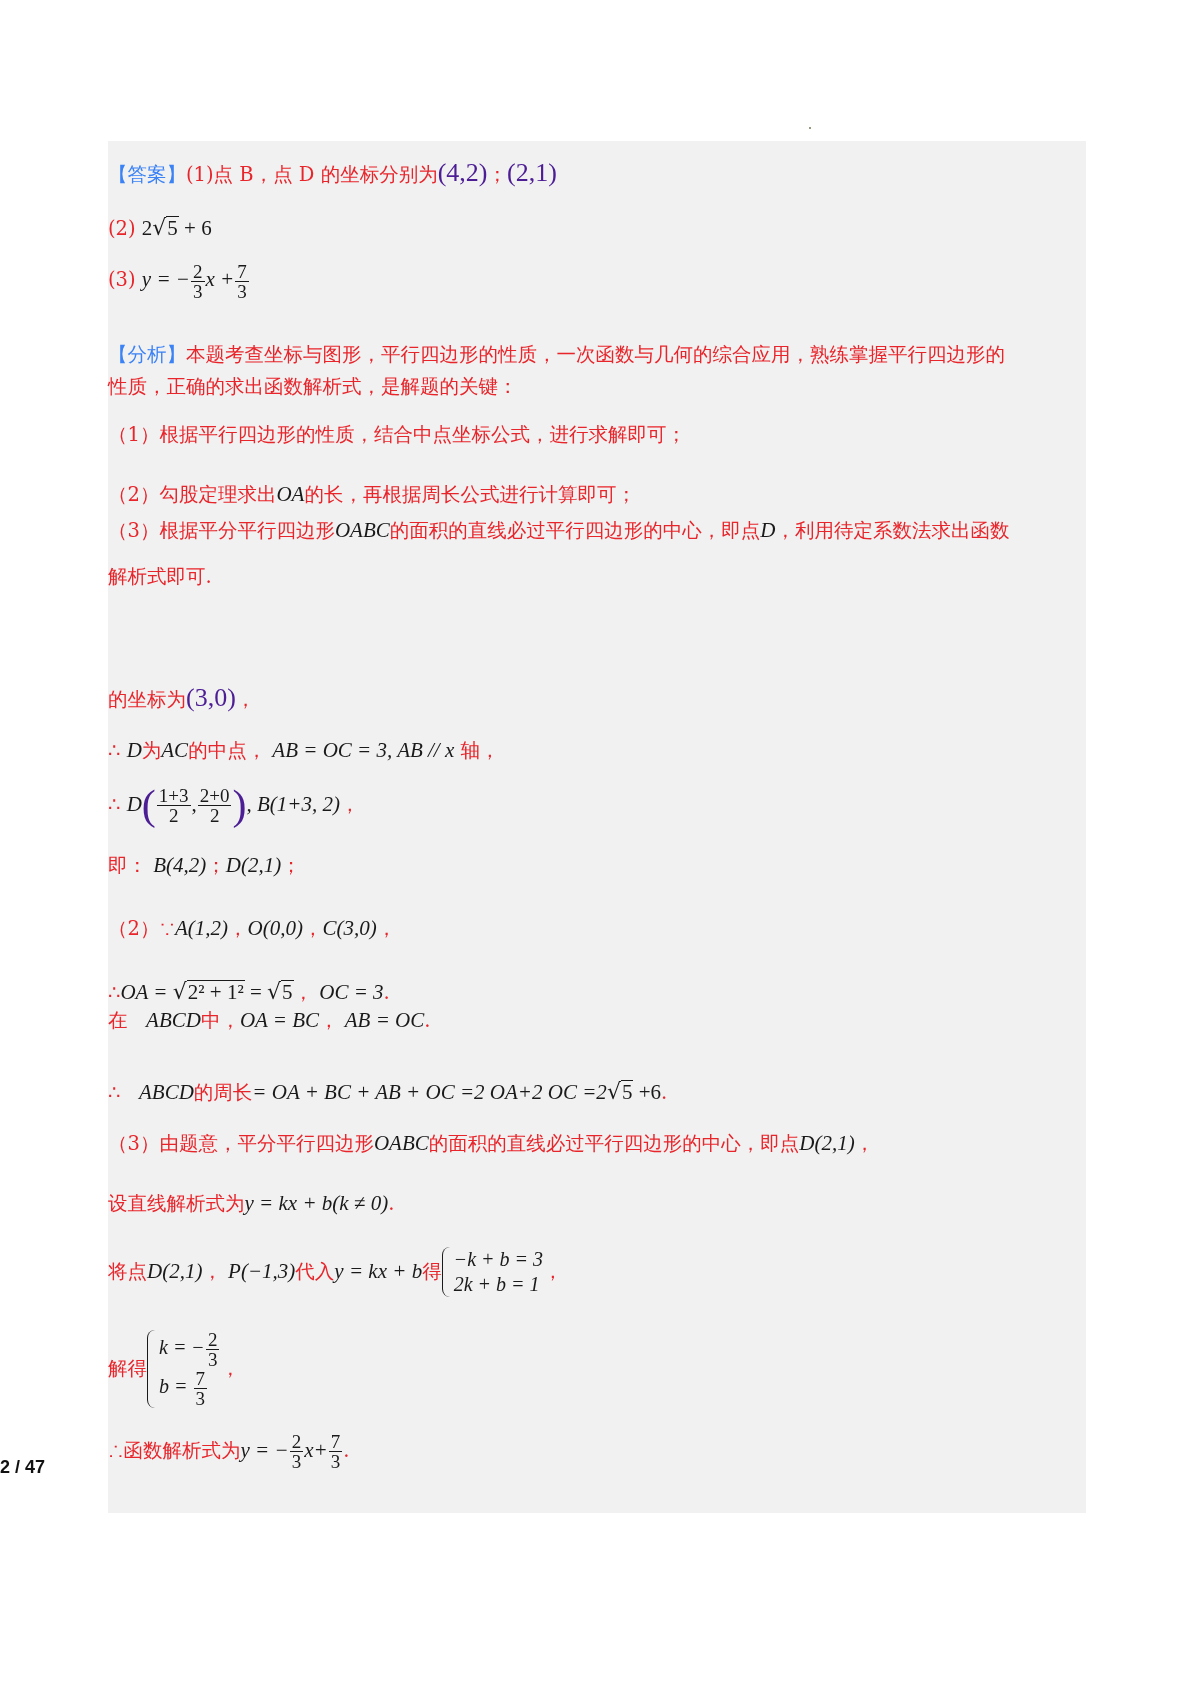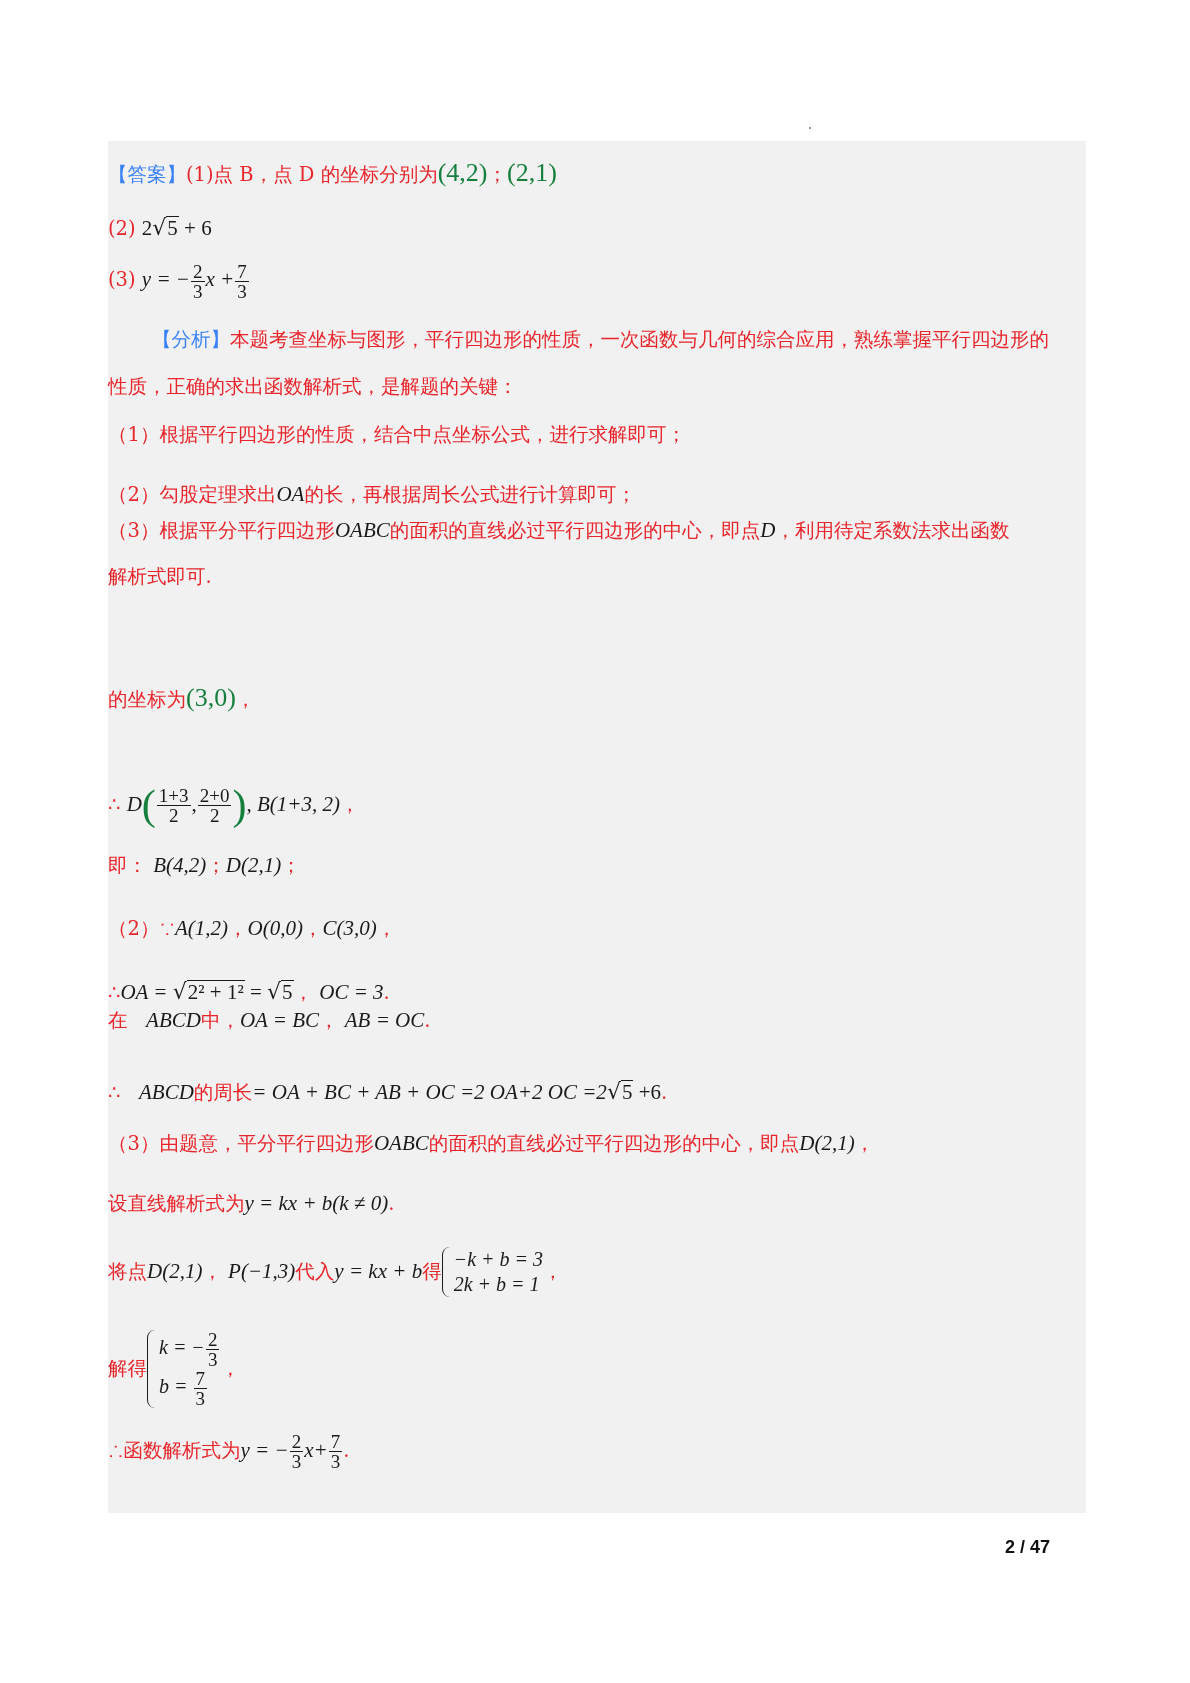--- a/index.html
+++ b/index.html
@@ -5,71 +5,74 @@
   html, body { margin: 0; padding: 0; background: #ffffff; }
   body { width: 1190px; height: 1683px; position: relative; overflow: hidden;
          font-family: "DejaVu Serif", "Liberation Serif", serif; }
   .page { position: absolute; left: 0; top: 0; width: 1190px; height: 1683px; background: #fff; }
   .dot-mark { position: absolute; left: 809px; top: 127px; width: 2px; height: 2px; background: #9a9a80; }
   .panel { position: absolute; left: 108px; top: 141px; width: 978px; height: 1372px; background: #f1f1f1; }
   .line { position: absolute; left: 108px; white-space: nowrap; font-size: 19.5px; color: #e8252b; line-height: 1; }
   .m { color: #1a1a1a; font-family: "Liberation Serif", serif; font-size: 21px; }
   .i { font-style: italic; }
   .tag { color: #3b82f6; font-weight: normal; }
-  .paren { font-size: 26px; font-family: "Liberation Serif", serif; color: #15803d; }
+  .paren { font-size: 26px; font-family: "Liberation Serif", serif; color: #4c1d95; }
   .frac { display: inline-block; vertical-align: middle; text-align: center; font-family: "Liberation Serif", serif; color:#1a1a1a; font-size: 19px; line-height: 1; margin: 0 1px; }
   .frac .num { display: block; padding: 0 2px; border-bottom: 1.2px solid #1a1a1a; }
   .frac .den { display: block; padding: 0 2px; }
   .sqrt { display: inline-block; border-top: 1.2px solid #1a1a1a; padding: 0 1px; line-height: 1.05; }
   .sqrt-sign { font-family: "DejaVu Serif", serif; color:#1a1a1a; font-size: 22px; }
   .sys { display: inline-block; vertical-align: middle; position: relative; padding-left: 12px; font-family: "Liberation Serif", serif; color:#1a1a1a; font-size: 20px; }
   .sys .brace { position: absolute; left: 0; top: 0; bottom: 0; width: 10px; border-left: 1.5px solid #1a1a1a; border-radius: 8px 0 0 8px; }
   .sys .row { display: block; line-height: 1.25; }
-  .footer { position: absolute; left: 0; width: 1050px; top: 1537px; text-align: right; font-family: "Liberation Sans", sans-serif; font-weight: bold; font-size: 18px; color: #111; }
+  .footer { position: absolute; left: 0; width: 1050px; top: 1457px; text-align: left; font-family: "Liberation Sans", sans-serif; font-weight: bold; font-size: 18px; color: #111; }
 </style>
 </head>
 <body>
 
 <div class="page">
   <div class="dot-mark"></div>
   <div class="panel"></div>
 
   <div class="line" style="top:160px;">
     <span class="tag">【答案】</span><span>(1)点 B，点 D 的坐标分别为</span><span class="paren">(4,2)</span><span>；</span><span class="paren">(2,1)</span>
   </div>
   <div class="line" style="top:216px;">
     <span>(2)</span>
     <span class="m">2<span class="sqrt-sign">√</span><span class="sqrt">5</span> + 6</span>
   </div>
   <div class="line" style="top:262px;">
     <span>(3)</span>
     <span class="m i">y = −<span class="frac" style="font-style:normal"><span class="num">2</span><span class="den">3</span></span>x +<span class="frac" style="font-style:normal"><span class="num">7</span><span class="den">3</span></span></span>
   </div>
 
-  <div class="line" style="top:330px;margin-left:44px;">
+  <div class="line" style="top:345px;">
     <span class="tag">【分析】</span><span>本题考查坐标与图形，平行四边形的性质，一次函数与几何的综合应用，熟练掌握平行四边形的</span>
   </div>
   <div class="line" style="top:377px;">
     <span>性质，正确的求出函数解析式，是解题的关键：</span>
   </div>
   <div class="line" style="top:425px;">
     <span>（1）根据平行四边形的性质，结合中点坐标公式，进行求解即可；</span>
   </div>
   <div class="line" style="top:472px;margin-top:12px;">
     <span>（2）勾股定理求出</span><span class="m i">OA</span><span>的长，再根据周长公式进行计算即可；</span>
   </div>
   <div class="line" style="top:520px;">
     <span>（3）根据平分平行四边形</span><span class="m i">OABC</span><span>的面积的直线必过平行四边形的中心，即点</span><span class="m i">D</span><span>，利用待定系数法求出函数</span>
   </div>
   <div class="line" style="top:567px;">
     <span>解析式即可.</span>
   </div>
 
   <div class="line" style="top:685px;">
     <span>的坐标为</span><span class="paren">(3,0)</span><span>，</span>
+  </div>
+  <div class="line" style="top:740px;">
+    <span>∴</span> <span class="m i">D</span><span>为</span><span class="m i">AC</span><span>的中点，</span> <span class="m i">AB = OC = 3, AB // x</span> <span>轴，</span>
   </div>
   <div class="line" style="top:784px;">
     <span>∴</span>
     <span class="m i">D</span><span class="paren" style="font-size:42px;vertical-align:middle;">(</span><span class="frac"><span class="num">1+3</span><span class="den">2</span></span><span class="m">,</span><span class="frac"><span class="num">2+0</span><span class="den">2</span></span><span class="paren" style="font-size:42px;vertical-align:middle;">)</span><span class="m i">, B(1+3, 2)</span><span>，</span>
   </div>
   <div class="line" style="top:855px;">
     <span>即：</span> <span class="m i">B(4,2)</span><span>；</span><span class="m i">D(2,1)</span><span>；</span>
   </div>
 
   <div class="line" style="top:918px;">

